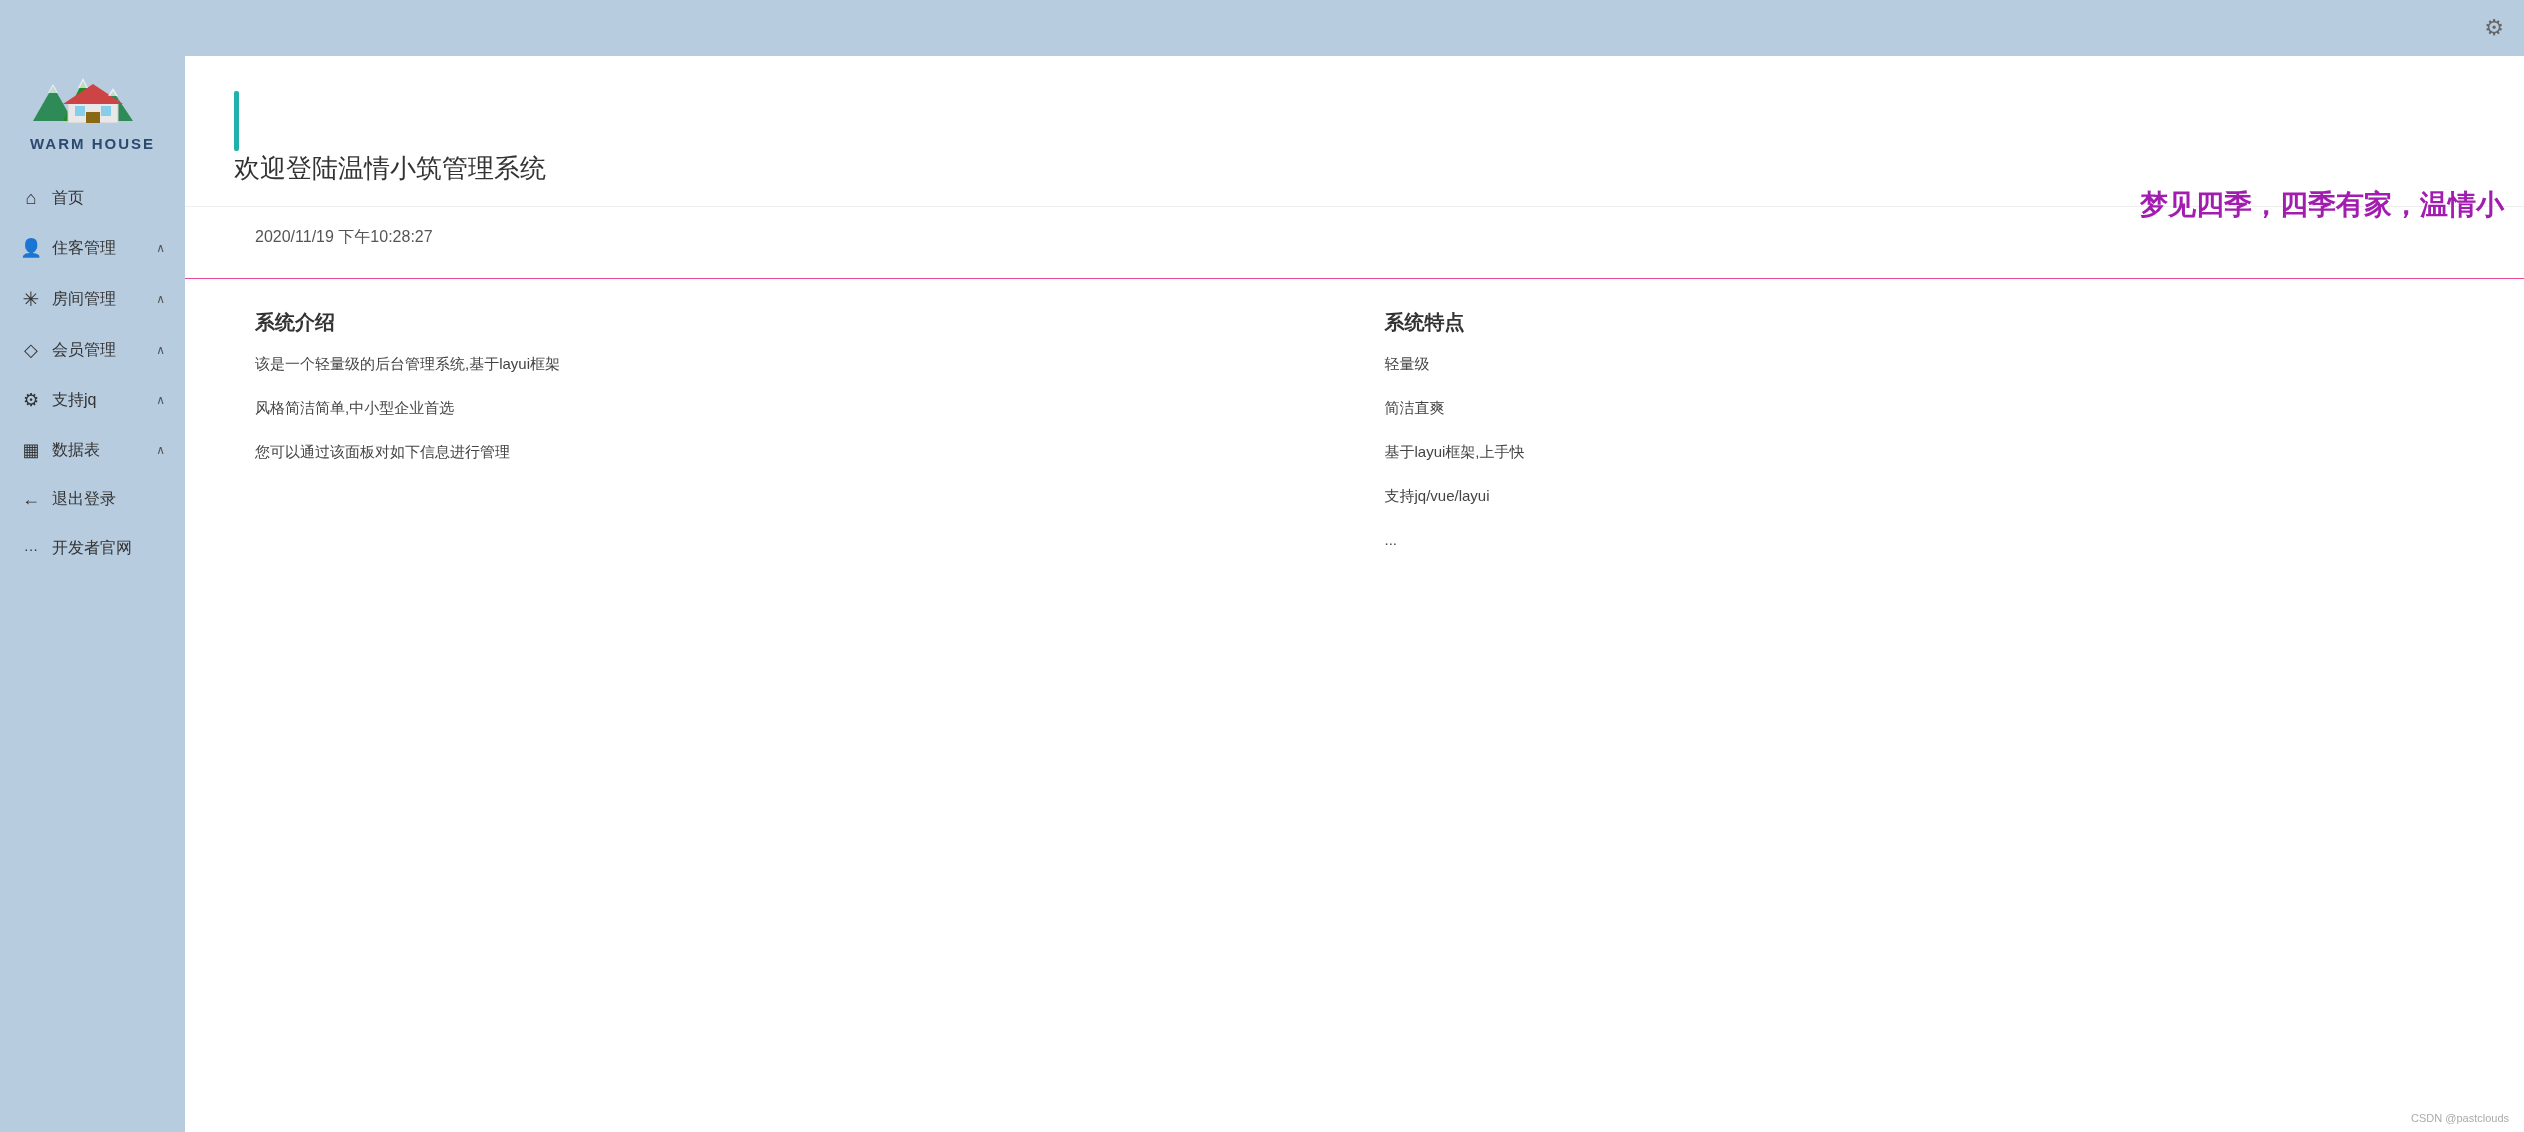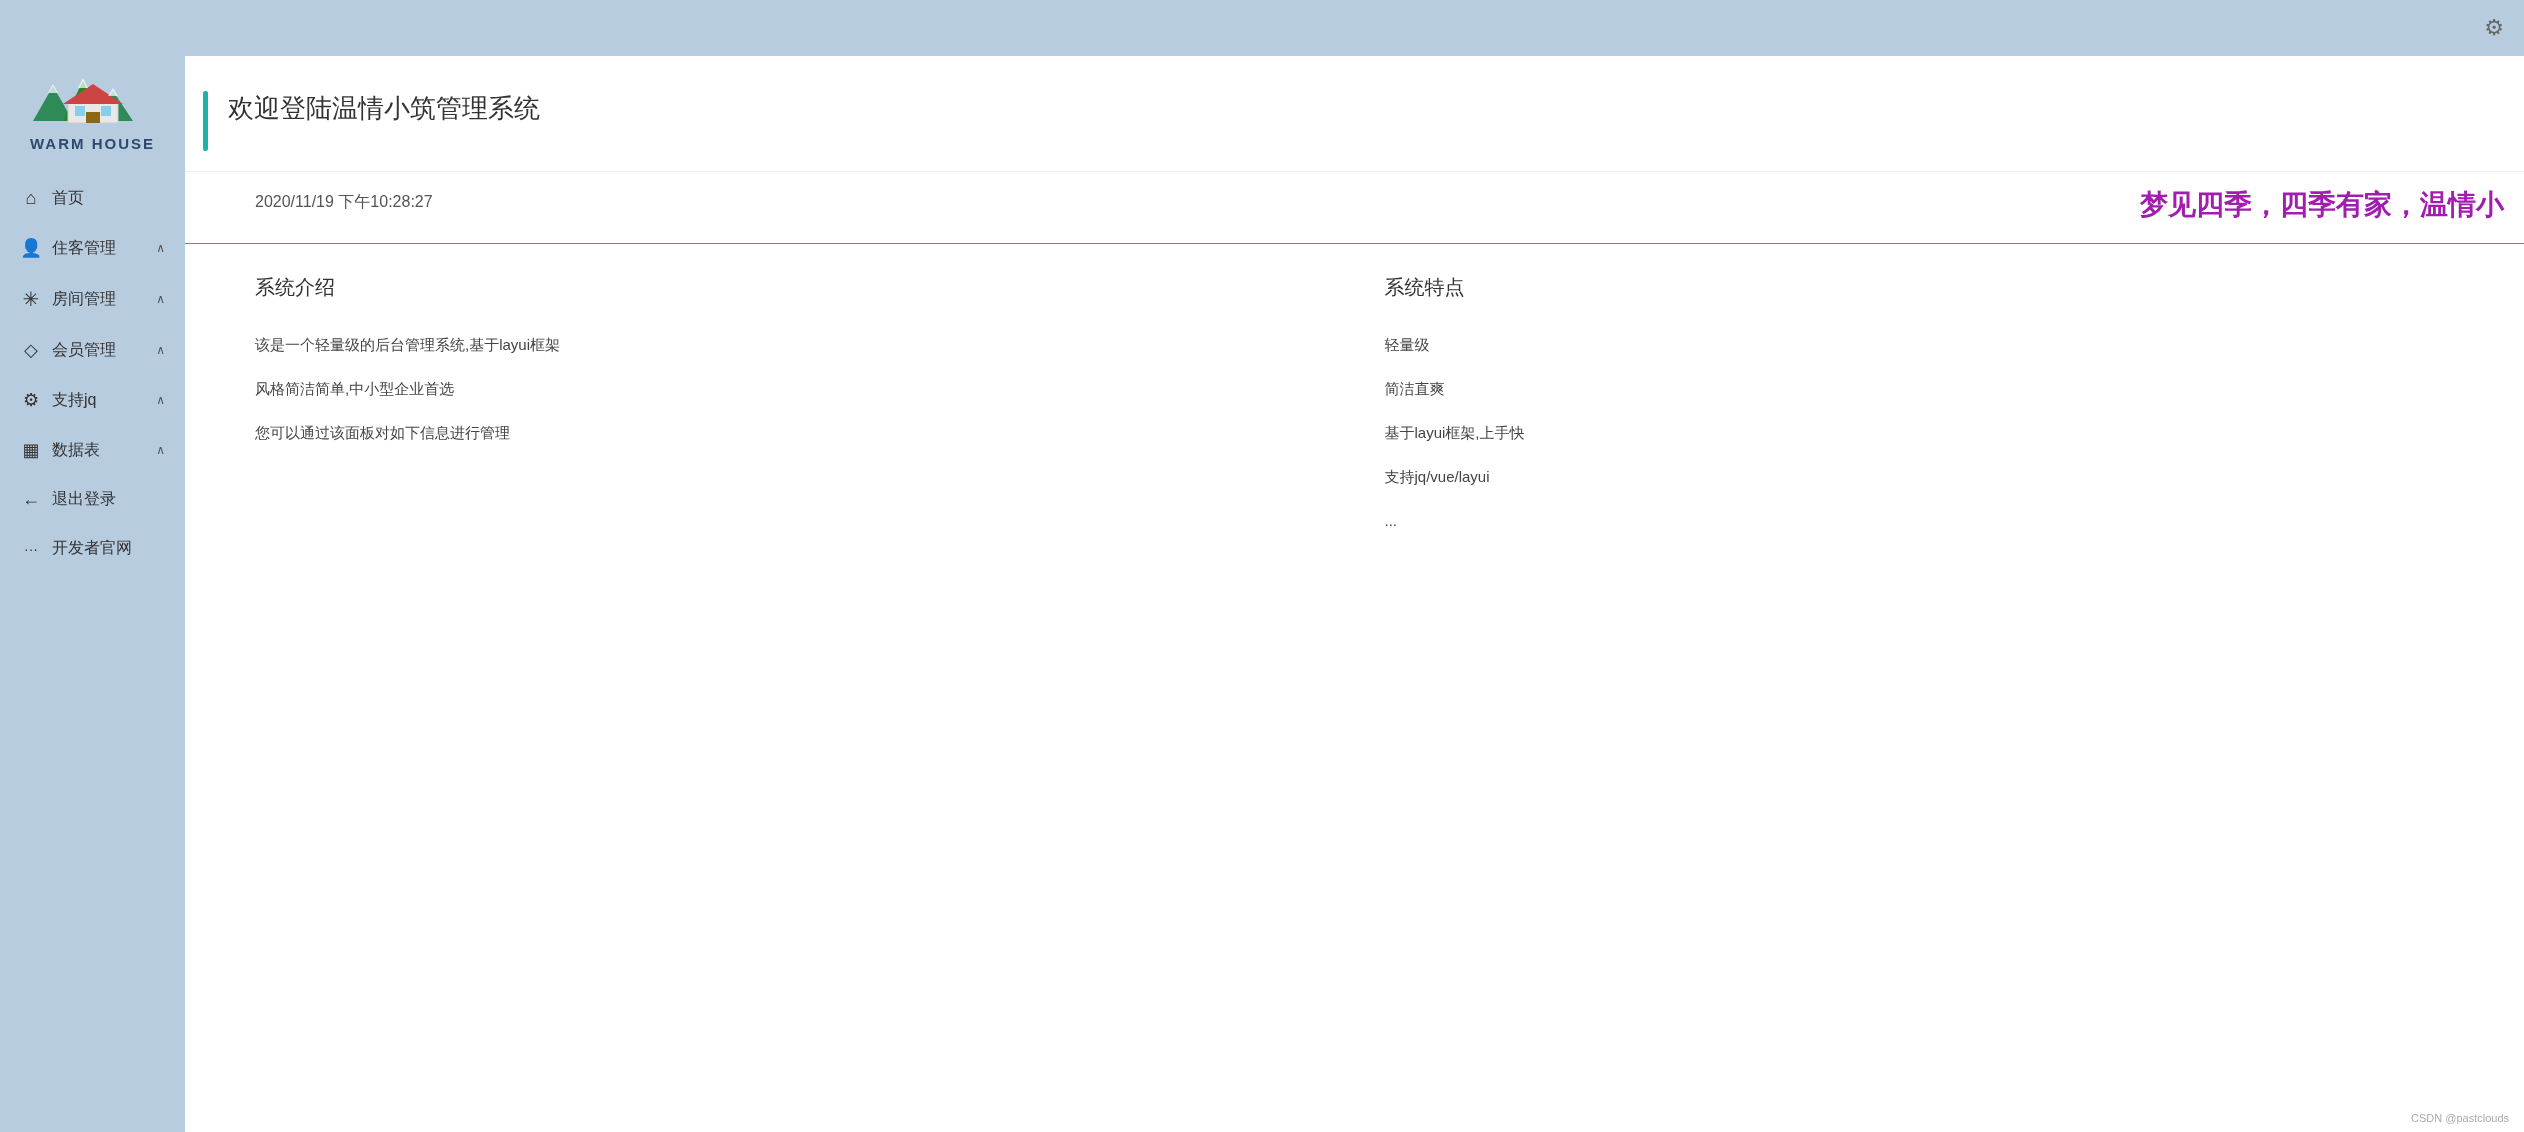--- a/index.html
+++ b/index.html
@@ -81,24 +81,25 @@
     
     .content-area {
       flex: 1;
       background: #fff;
       overflow-y: auto;
       position: relative;
     }
 
     
     .welcome-section {
-      padding: 35px 45px 20px 18px;
+      padding: 35px 45px 20px 49px;
       border-bottom: 1px solid #eee;
       display: flex;
       align-items: flex-start;
+      flex-direction: column;
     }
 
     .welcome-left-bar {
       width: 5px;
       background: #20b2aa;
       min-height: 60px;
       border-radius: 2px;
       margin-right: 20px;
       flex-shrink: 0;
     }
@@ -135,23 +136,23 @@
       display: flex;
       gap: 60px;
     }
 
     .info-col {
       flex: 1;
     }
 
     .info-col h3 {
       font-size: 20px;
-      font-weight: normal;
+      font-weight: bold;
       color: #333;
-      margin-bottom: 32px;
+      margin-bottom: 16px;
     }
 
     .info-col p {
       font-size: 15px;
       color: #444;
       margin-bottom: 20px;
       line-height: 1.6;
     }
 
     

